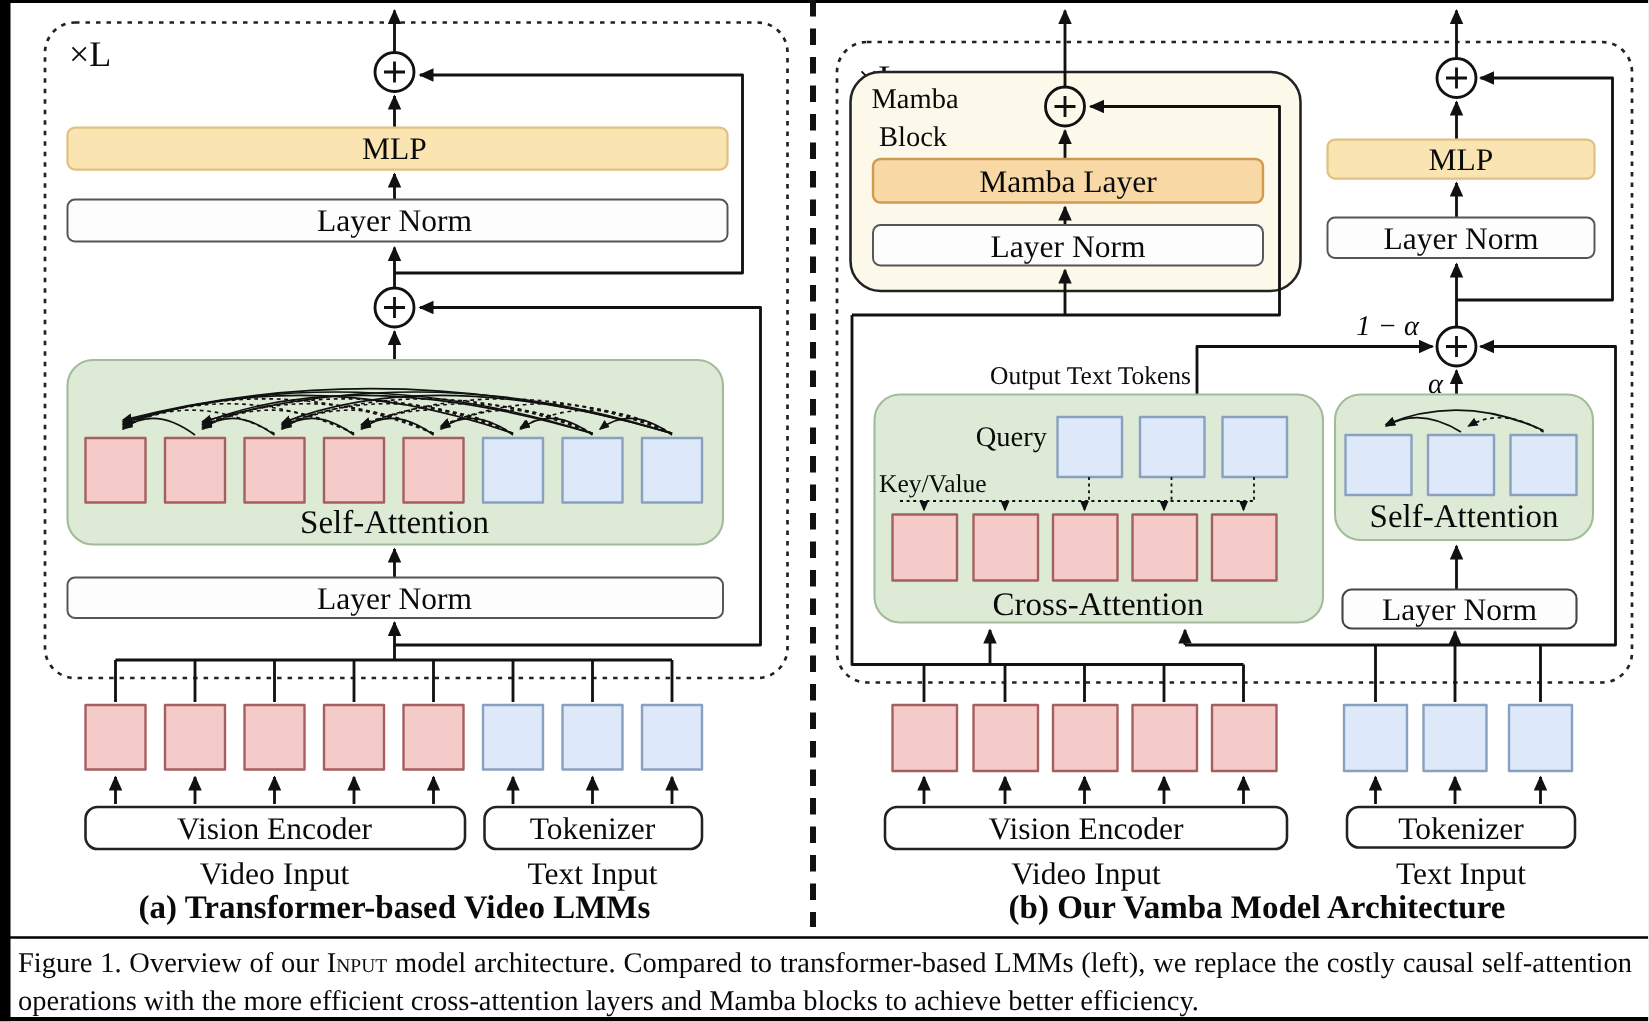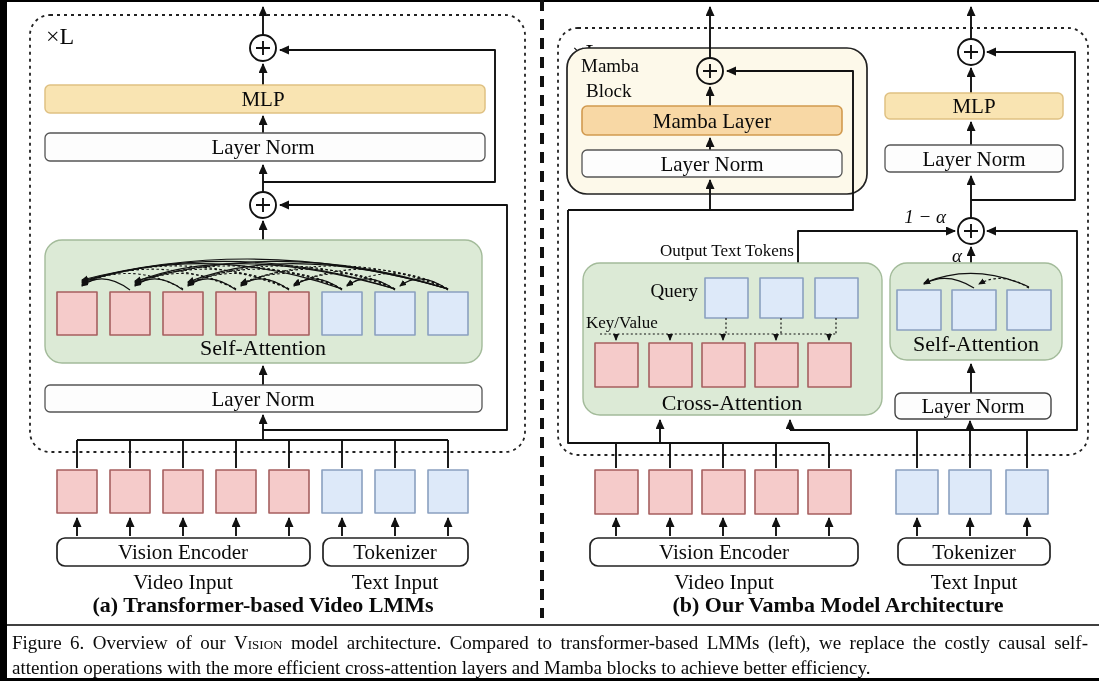--- a/index.html
+++ b/index.html
@@ -290,15 +290,15 @@
       <text x="724" y="559" font-size="21" text-anchor="middle" class="lbl">Vision Encoder</text>
       <rect x="898" y="538" width="152" height="27" rx="8" fill="#fff" stroke="#222" stroke-width="1.7"></rect>
       <text x="974" y="559" font-size="21" text-anchor="middle" class="lbl">Tokenizer</text>
       <text x="724" y="589" font-size="21" text-anchor="middle" class="lbl">Video Input</text>
       <text x="974" y="589" font-size="21" text-anchor="middle" class="lbl">Text Input</text>
       <text x="838" y="612" font-size="22" font-weight="bold" text-anchor="middle" class="lbl">(b) Our Vamba Model Architecture</text>
     </g>
   </svg>
 
   <div class="fig-caption">
-    <span>Figure 6.  Overview of our </span><span class="sc">Vision</span><span> model architecture.  Compared to transformer-based LMMs (left), we replace the costly causal self-attention operations with the more efficient cross-attention layers and Mamba blocks to achieve better efficiency.</span>
+    <span>Figure 1.  Overview of our </span><span class="sc">Input</span><span> model architecture.  Compared to transformer-based LMMs (left), we replace the costly causal self-attention operations with the more efficient cross-attention layers and Mamba blocks to achieve better efficiency.</span>
   </div>
 </div>
 
 </body></html>

